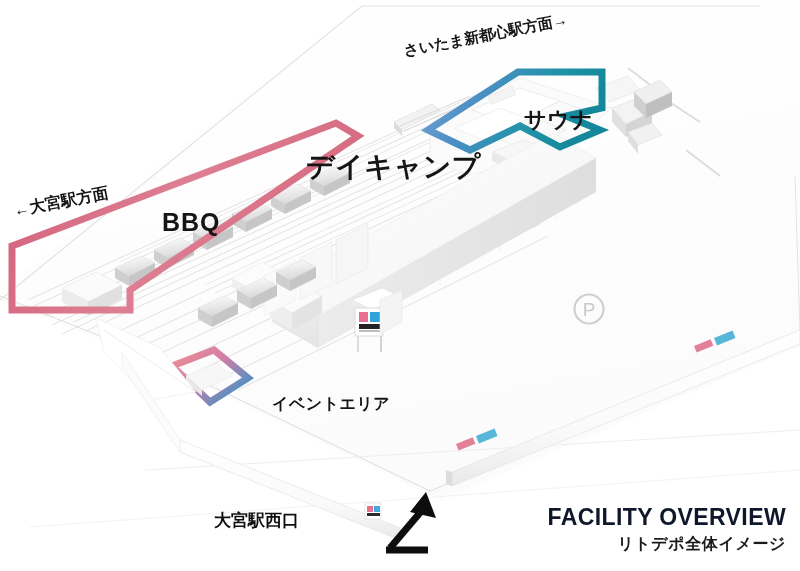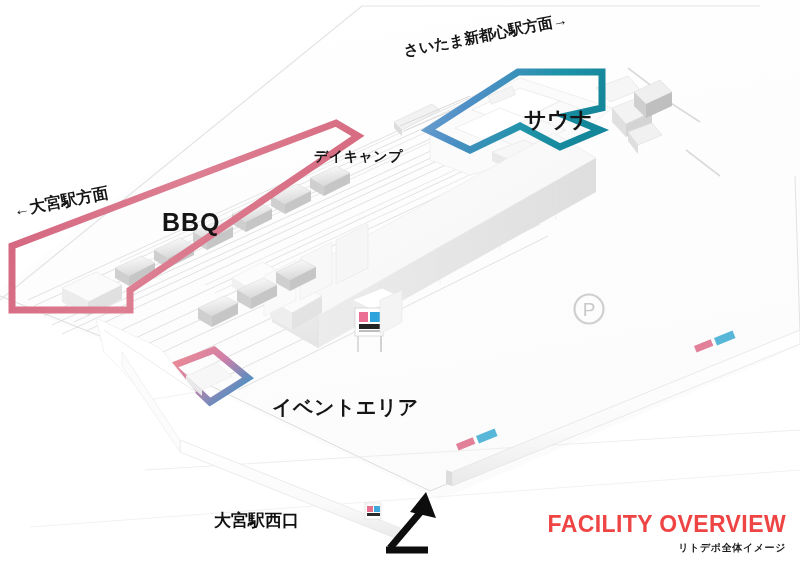--- a/index.html
+++ b/index.html
@@ -4,37 +4,37 @@
 <title>Facility Overview</title>
 <style>
   html,body{margin:0;padding:0;background:#fff;}
   body{width:800px;height:571px;overflow:hidden;
        font-family:"Liberation Sans","DejaVu Sans",sans-serif;}
   #stage{position:relative;width:800px;height:571px;background:#ffffff;overflow:hidden;}
   #scene{position:absolute;inset:0;}
   .lbl{position:absolute;color:#151515;font-weight:700;white-space:nowrap;
        letter-spacing:.5px;}
   .lbl-bbq{left:162px;top:208px;font-size:25px;letter-spacing:1px;text-align:right;}
-  .lbl-daycamp{left:314px;top:148px;font-size:14px;text-align:right;}
+  .lbl-daycamp{left:306px;top:148px;font-size:28px;text-align:right;}
   .lbl-sauna{left:500px;top:105px;font-size:22px;margin-left:24px;}
-  .lbl-event{left:272px;top:394px;font-size:20px;}
+  .lbl-event{left:272px;top:394px;font-size:16px;}
   .lbl-shed{position:absolute;left:355px;top:240px;font-size:17px;color:#cfcfcf;
             font-weight:400;white-space:nowrap;}
   .lbl-omiya{position:absolute;left:14px;top:201px;font-size:16px;font-weight:700;
              color:#151515;white-space:nowrap;transform:rotate(-11deg);
              transform-origin:left center;}
   .lbl-shintoshin{position:absolute;left:404px;top:42px;font-size:15px;font-weight:700;
              color:#151515;white-space:nowrap;transform:rotate(-11deg);
              transform-origin:left center;}
   .walk{position:absolute;left:214px;top:510px;font-size:17px;font-weight:700;
         color:#101010;line-height:1.34;white-space:nowrap;}
   .title-wrap{position:absolute;right:14px;bottom:16px;text-align:right;}
-  .title-main{font-size:23px;font-weight:700;color:#ef4444;letter-spacing:.4px;
+  .title-main{font-size:23px;font-weight:700;color:#0f172a;letter-spacing:.4px;
               font-family:"Liberation Sans",sans-serif;}
-  .title-sub{font-size:10px;font-weight:700;color:#1b1b1b;margin-top:3px;letter-spacing:.6px;}
+  .title-sub{font-size:16px;font-weight:700;color:#1b1b1b;margin-top:3px;letter-spacing:.6px;}
   svg{display:block;}
 </style>
 </head>
 <body>
 
 <div id="stage">
 
   <svg id="scene" width="800" height="571" viewBox="0 0 800 571">
     <defs>
       <linearGradient id="gSauna" x1="0" y1="0" x2="1" y2="0.25">

